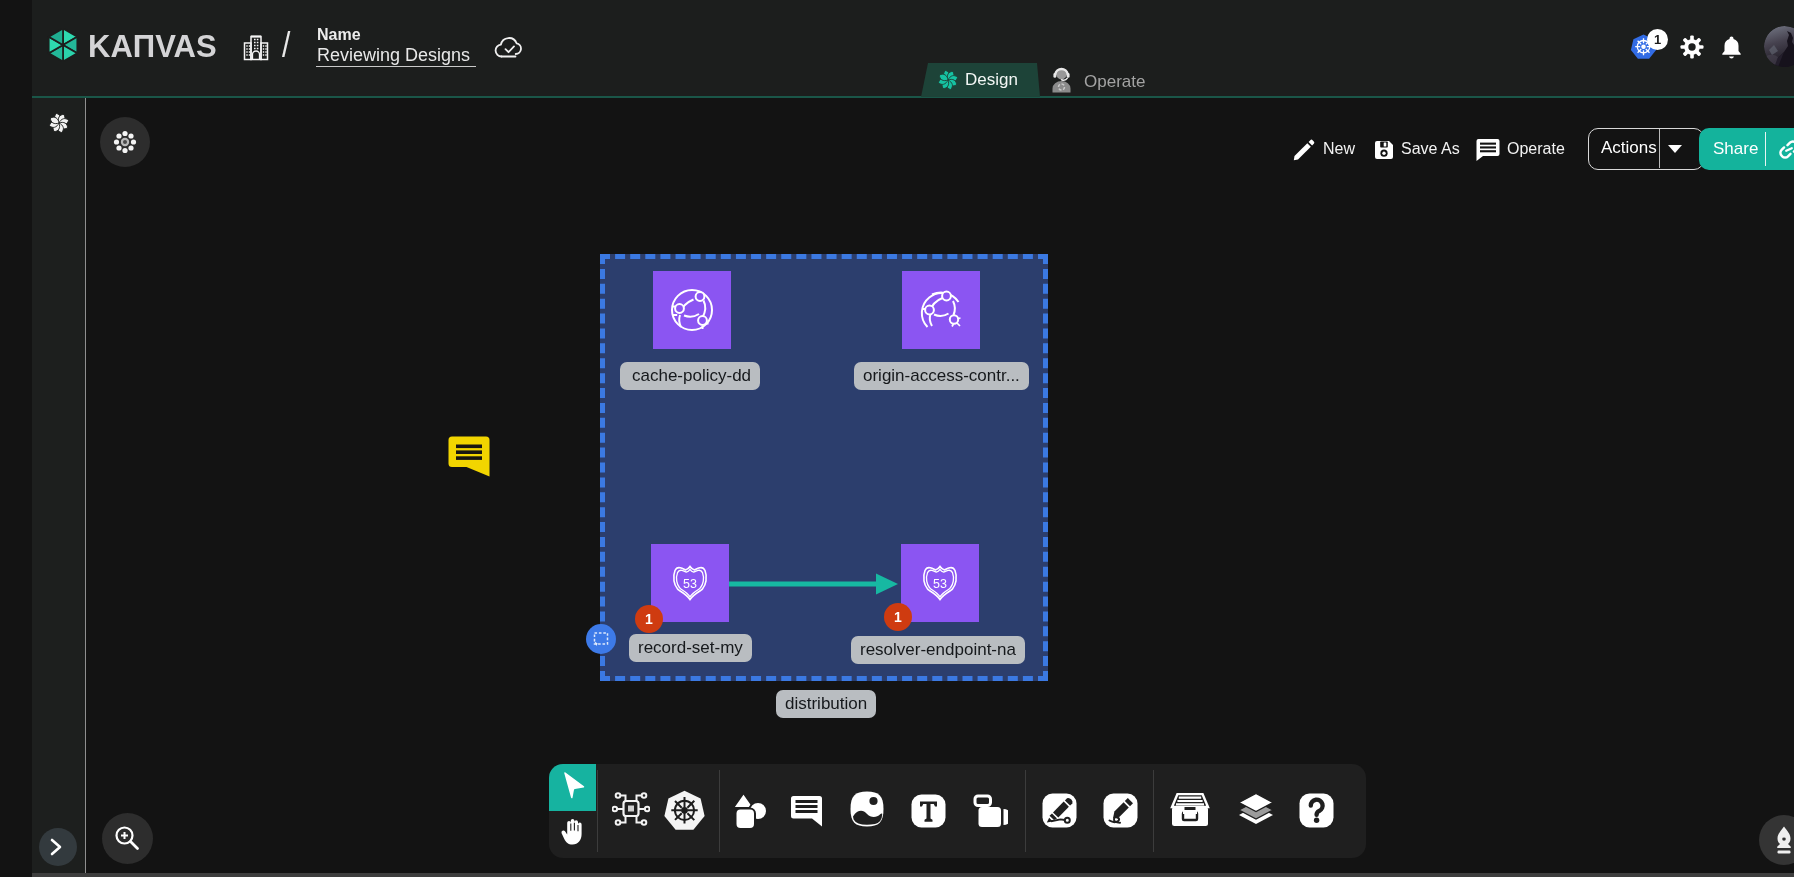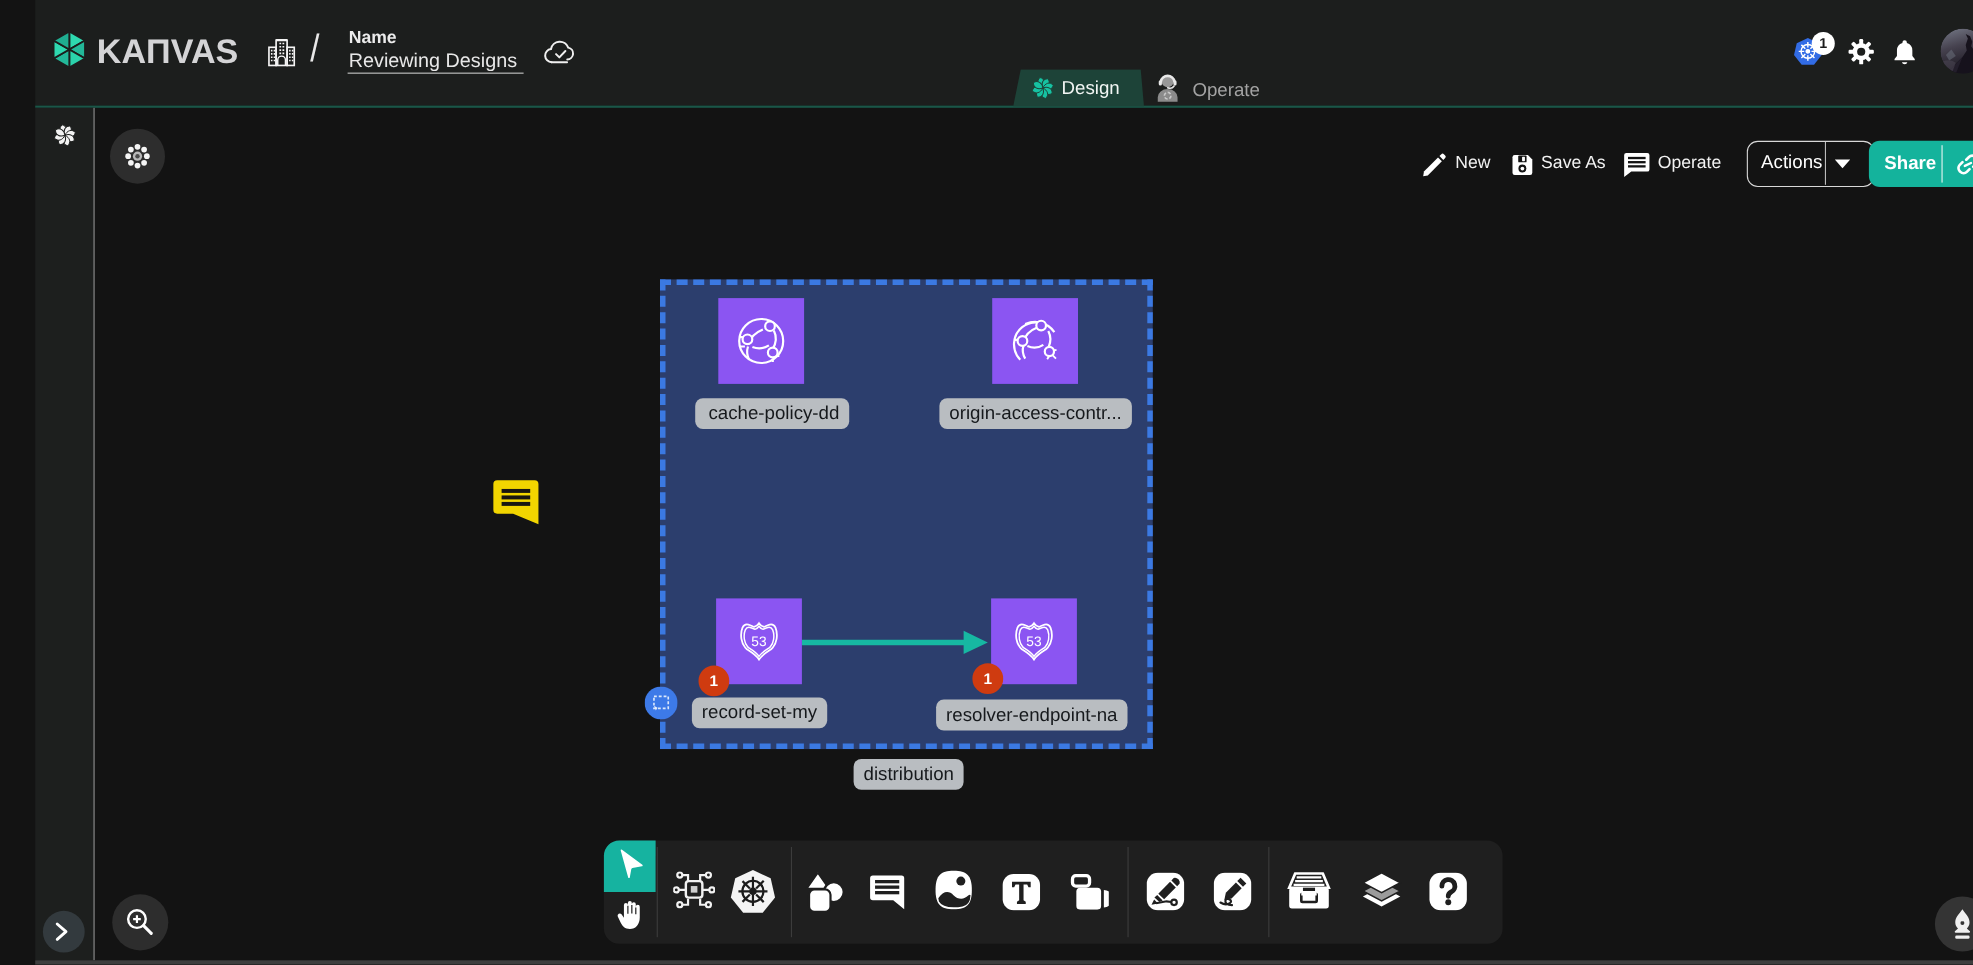--- a/index.html
+++ b/index.html
@@ -39,21 +39,21 @@
   .toolbtn-label { position:absolute; color:#f2f2f2; font-size:16px; }
 
   #actions-btn { position:absolute; left:1556px; top:128px; width:116px; height:42px;
     border:1.5px solid #d8d8d8; border-radius:10px; color:#fff; }
   #actions-btn .txt { position:absolute; left:12px; top:9px; font-size:17px; color:#fff; }
   #actions-btn .sep { position:absolute; left:70px; top:0px; width:1px; height:39px; background:#bbb; }
   #actions-btn .caret { position:absolute; left:79px; top:16px; width:0; height:0;
     border-left:7px solid transparent; border-right:7px solid transparent; border-top:8px solid #fff; }
   #share-btn { position:absolute; left:1667px; top:128px; width:110px; height:42px;
     background:#14b39c; border-radius:10px; }
-  #share-btn .txt { position:absolute; left:14px; top:11px; font-size:17px; font-weight:bold; color:#fff; }
+  #share-btn .txt { position:absolute; left:14px; top:11px; font-size:17px; font-weight:normal; color:#fff; }
   #share-btn .sep { position:absolute; left:66px; top:4px; width:1px; height:34px; background:#e8f5f2; }
 
   
   #sel { position:absolute; left:568px; top:254px; width:448px; height:427px;
     background:#2c3e6d; border:5px dashed #3b79e2; }
   .node { position:absolute; width:78px; height:78px; background:#8b55f2; }
   .nlabel { position:absolute; background:#b9bdc1; color:#16191c; font-size:17px;
     border-radius:7px; padding:4px 9px; white-space:nowrap; }
   .badge { position:absolute; width:28px; height:28px; border-radius:50%; background:#cf3b10;
     color:#fff; font-size:14px; font-weight:bold; text-align:center; line-height:28px; }
@@ -329,21 +329,21 @@
     </svg>
   </div>
 
   <div id="arrow" class="abs" style="left:697px; top:570px;">
     <svg width="172" height="28" viewBox="0 0 172 28">
       <line x1="0" y1="14" x2="150" y2="14" stroke="#17b8a2" stroke-width="5"></line>
       <polygon points="147,3.5 169,14 147,24.5" fill="#17b8a2"></polygon>
     </svg>
   </div>
 
-  <div class="nlabel" style="left:600px; top:362px;padding-left:12px;">cache-policy-dd</div>
+  <div class="nlabel" style="left:588px; top:362px;padding-left:12px;">cache-policy-dd</div>
   <div class="nlabel" style="left:822px; top:362px;">origin-access-contr...</div>
   <div class="nlabel" style="left:597px; top:634px;">record-set-my</div>
   <div class="nlabel" style="left:819px; top:636px;">resolver-endpoint-na</div>
   <div class="nlabel" style="left:744px; top:690px;">distribution</div>
 
   <div class="badge" style="left:603px; top:605px;">1</div>
   <div class="badge" style="left:852px; top:603px;">1</div>
 
   <div id="handle" class="abs" style="left:554px; top:624px;">
     <svg width="30" height="30" viewBox="0 0 30 30">

